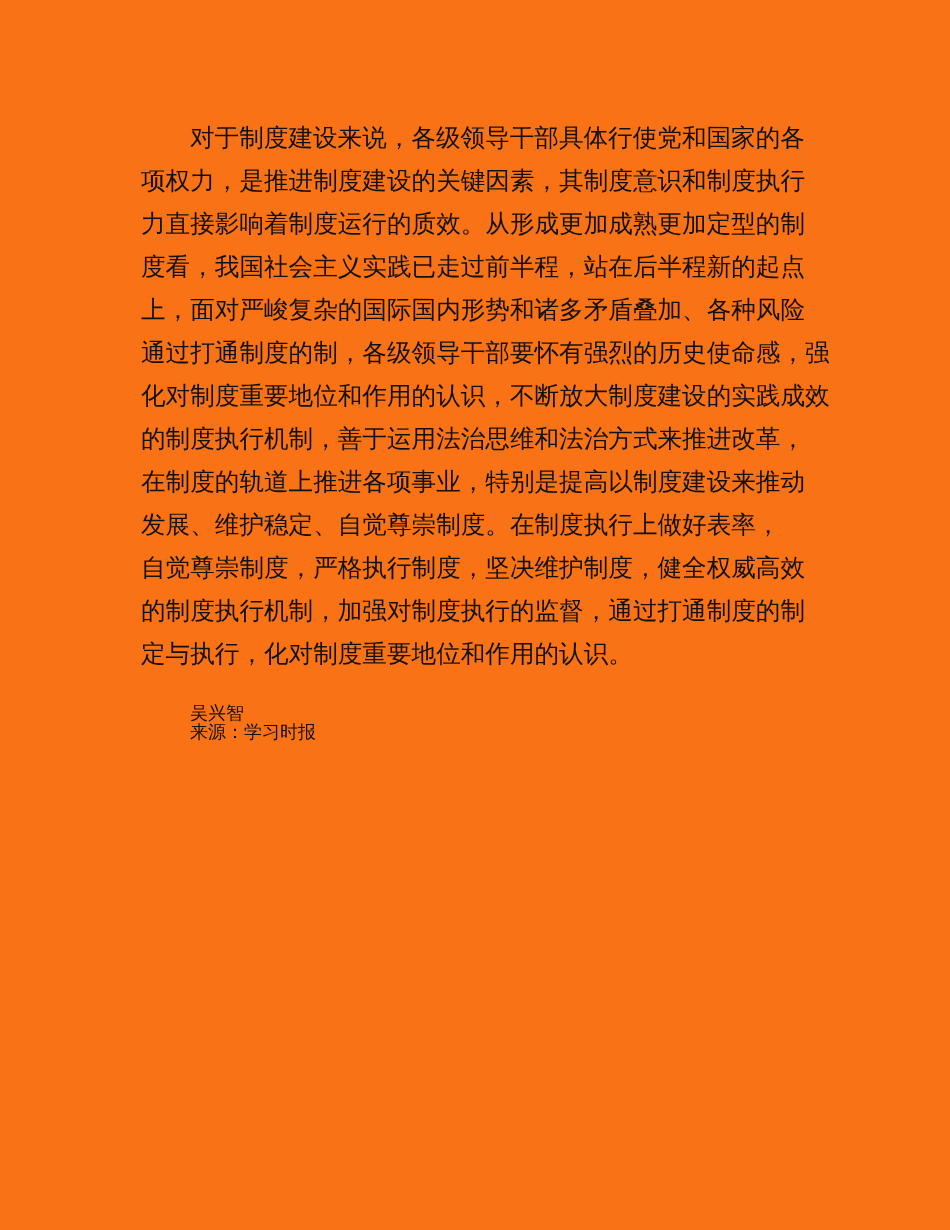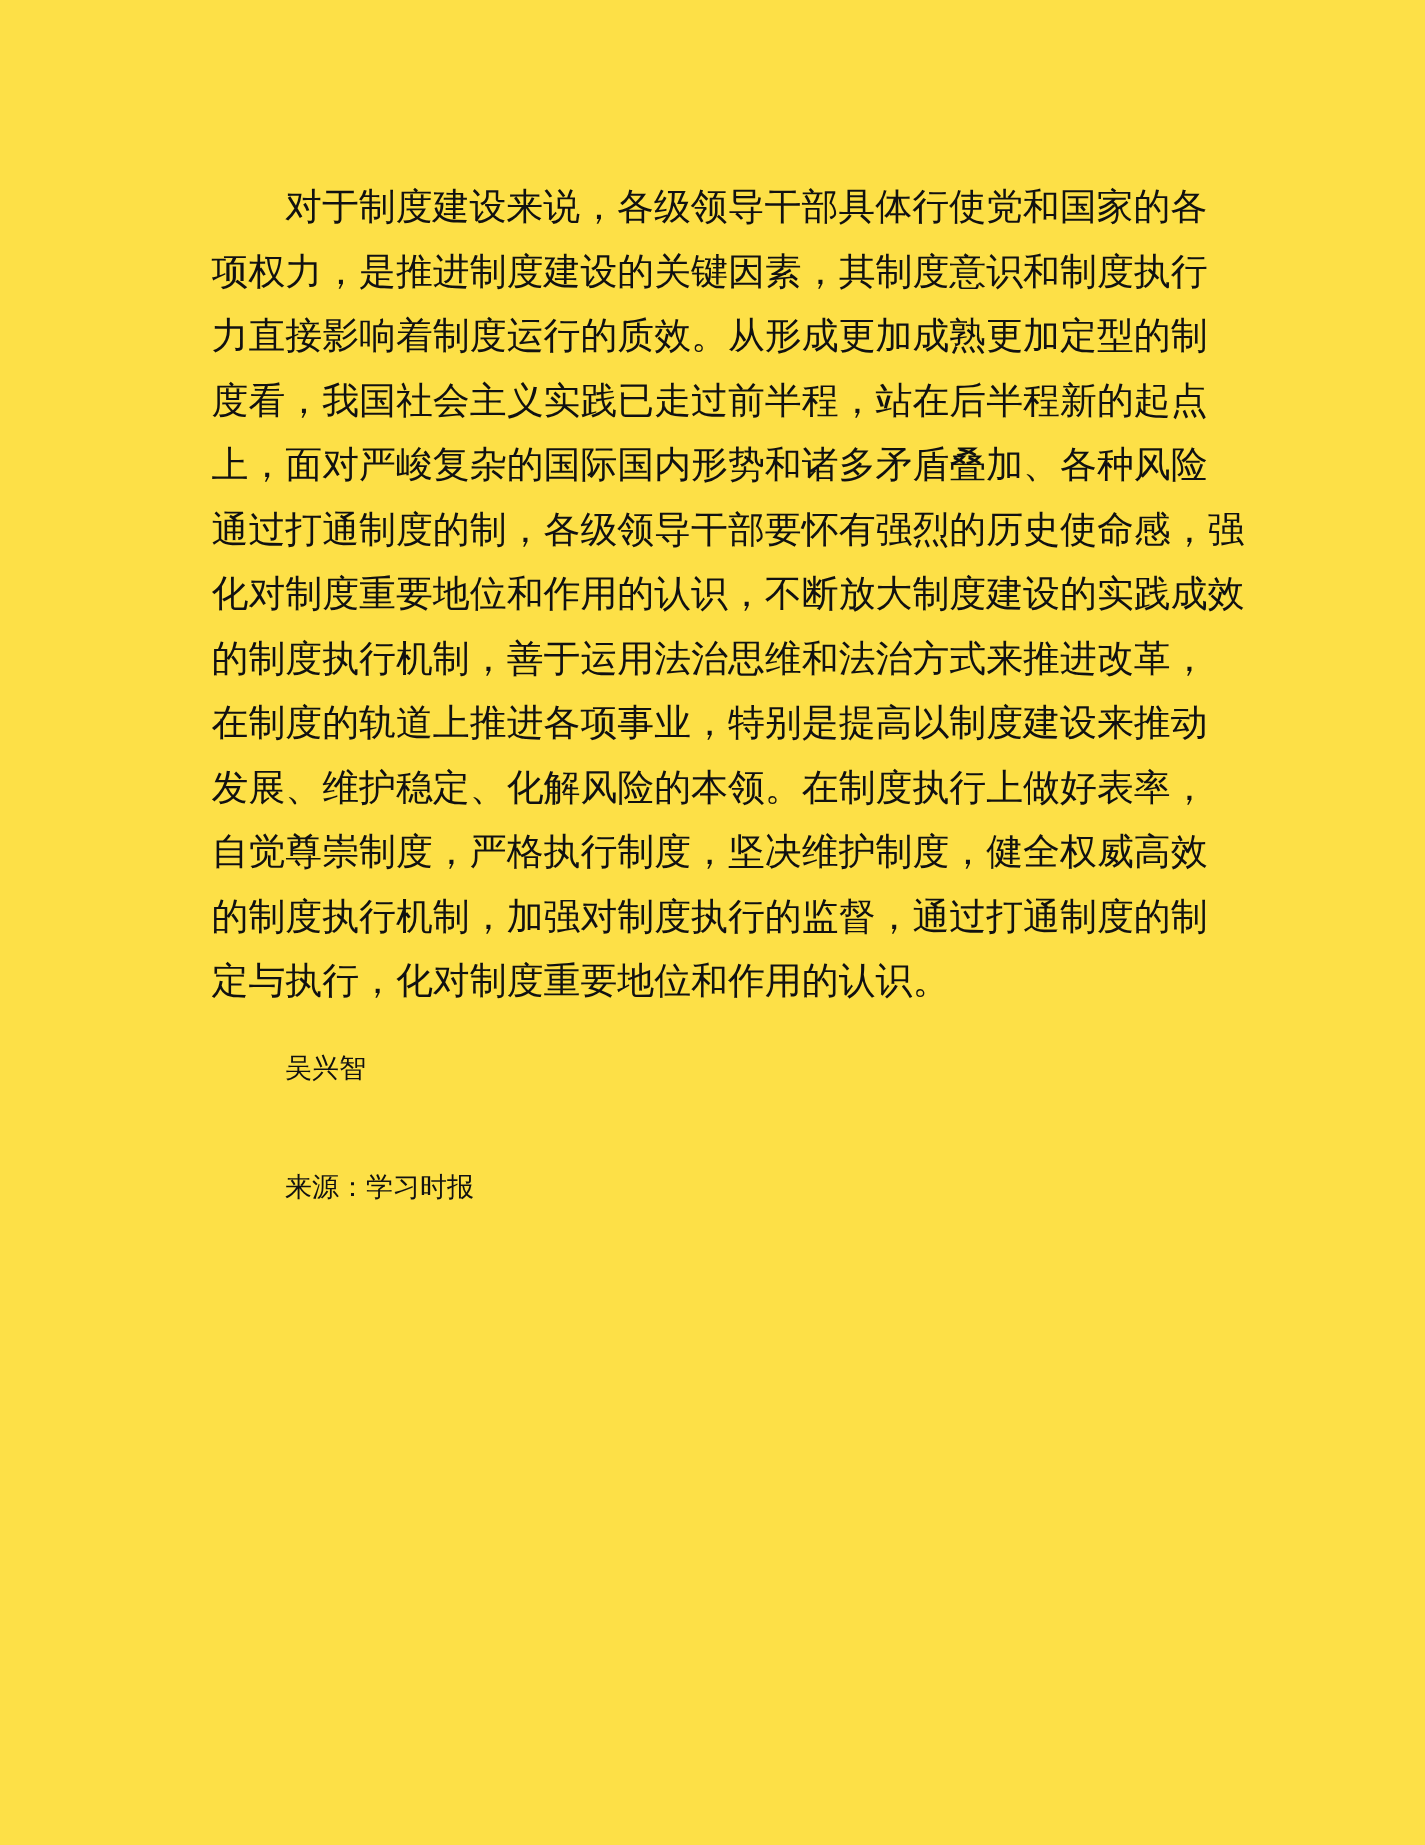--- a/index.html
+++ b/index.html
@@ -14,21 +14,21 @@
       overflow: hidden;
       font-family: "DejaVu Sans", "Liberation Sans", sans-serif;
       color: #111111;
     }
     .page {
       position: absolute;
       left: 0;
       top: 0;
       width: 950px;
       height: 1230px;
-      background: #fde047;
+      background: #f97316;
     }
     .paragraph {
       position: absolute;
       left: 141px;
       top: 116px;
       width: 720px;
     }
     .line {
       display: block;
       height: 43px;
@@ -43,37 +43,37 @@
     .meta {
       position: absolute;
       left: 190px;
       width: 400px;
       height: 43px;
       line-height: 43px;
       font-size: 18px;
       white-space: pre;
     }
     .author { top: 691px; }
-    .source { top: 770px; }
+    .source { top: 710px; }
   </style>
 </head>
 <body>
 
 <div class="page">
   <div class="paragraph">
     <span class="line indent">对于制度建设来说，各级领导干部具体行使党和国家的各</span>
     <span class="line">项权力，是推进制度建设的关键因素，其制度意识和制度执行</span>
     <span class="line">力直接影响着制度运行的质效。从形成更加成熟更加定型的制</span>
     <span class="line">度看，我国社会主义实践已走过前半程，站在后半程新的起点</span>
     <span class="line">上，面对严峻复杂的国际国内形势和诸多矛盾叠加、各种风险</span>
     <span class="line">通过打通制度的制，各级领导干部要怀有强烈的历史使命感，强</span>
     <span class="line">化对制度重要地位和作用的认识，不断放大制度建设的实践成效</span>
     <span class="line">的制度执行机制，善于运用法治思维和法治方式来推进改革，</span>
     <span class="line">在制度的轨道上推进各项事业，特别是提高以制度建设来推动</span>
-    <span class="line">发展、维护稳定、化解风险的本领。在制度执行上做好表率，</span>
+    <span class="line">发展、维护稳定、自觉尊崇制度。在制度执行上做好表率，</span>
     <span class="line">自觉尊崇制度，严格执行制度，坚决维护制度，健全权威高效</span>
     <span class="line">的制度执行机制，加强对制度执行的监督，通过打通制度的制</span>
     <span class="line">定与执行，化对制度重要地位和作用的认识。</span>
   </div>
 
   <div class="meta author">吴兴智</div>
   <div class="meta source">来源：学习时报</div>
 </div>
 
 </body></html>

